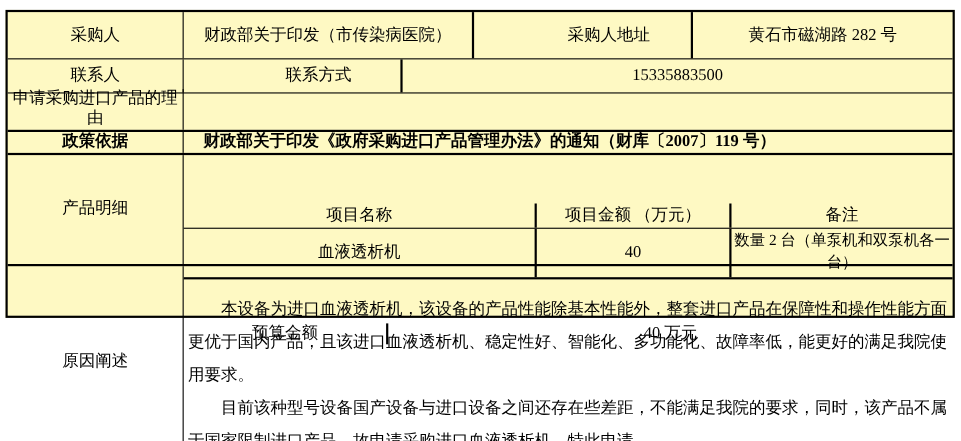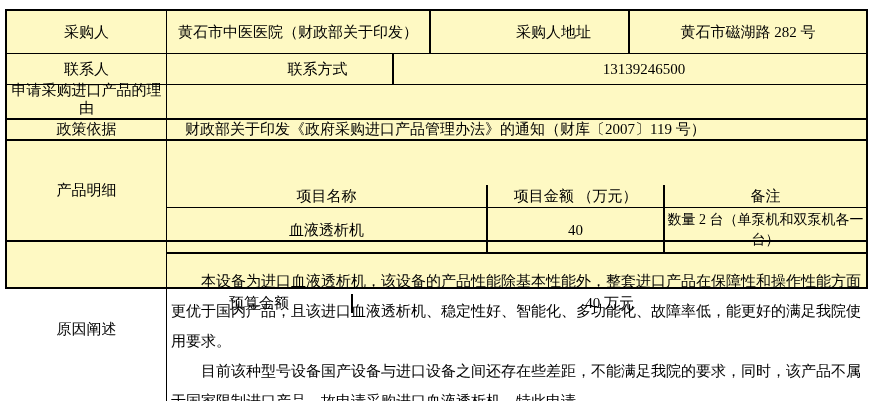--- a/index.html
+++ b/index.html
@@ -24,23 +24,23 @@
   .br2{border-right:2px solid #000;}
   .bb1{border-bottom:1px solid #000;}
   .bb2{border-bottom:2px solid #000;}
   .w-label{width:160px;flex:0 0 160px;}
   .w-value1{width:264px;flex:0 0 264px;}
   .w-label2{width:199px;flex:0 0 199px;padding-left:48px;}
   .w-pname{width:321px;flex:0 0 321px;}
   .w-pamount{width:177px;flex:0 0 177px;}
   .w-budget{width:186px;flex:0 0 186px;}
   .h-r1{height:43px;}
-  .h-r2{height:31px;gap:28px;}
+  .h-r2{height:31px;}
   .h-r3{height:35px;align-items:flex-end;}
-  .h-r4{height:21px;}
+  .h-r4{height:21px;font-weight:bold;}
   .h-prod{height:101px;}
   .h-sub1{height:23px;margin-top:44px;}
   .h-sub2{height:46px;}
   .sub-col{display:flex;flex-direction:column;flex:1 1 auto;box-sizing:border-box;}
   .sub-grow{flex:1 1 auto;margin-top:40px;}
   .row-statement{flex:1 1 auto;}
   .pad-reason{padding-left:22px;}
   .pad-policy{padding-left:18px;}
   .remark-cell{font-size:14px;padding:0 2px;line-height:1.4;}
   .statement-cell{
@@ -50,29 +50,29 @@
     margin:0;text-indent:2em;line-height:30px;font-size:15px;
   }
 </style>
 </head>
 <body>
 
 <div class="form-table">
 
   <div class="tr h-r1 bb1">
     <div class="td w-label br1">采购人</div>
-    <div class="td w-value1 br2">黄石市中医医院（财政部关于印发）</div>
+    <div class="td w-value1 br2">财政部关于印发（市传染病医院）</div>
     <div class="td w-label2 br2">采购人地址</div>
     <div class="td grow">黄石市磁湖路 282 号</div>
   </div>
 
   <div class="tr h-r2 bb1">
     <div class="td w-label br1">联系人</div>
     <div class="td w-label2 br2">联系方式</div>
-    <div class="td grow">13139246500</div>
+    <div class="td grow">15335883500</div>
   </div>
 
   <div class="tr h-r3 bb2">
     <div class="td w-label br1">申请采购进口产品的理由</div>
   </div>
 
   <div class="tr h-r4 bb2">
     <div class="td w-label br1">政策依据</div>
     <div class="td grow left-align pad-policy">财政部关于印发《政府采购进口产品管理办法》的通知（财库〔2007〕119 号）</div>
   </div>

